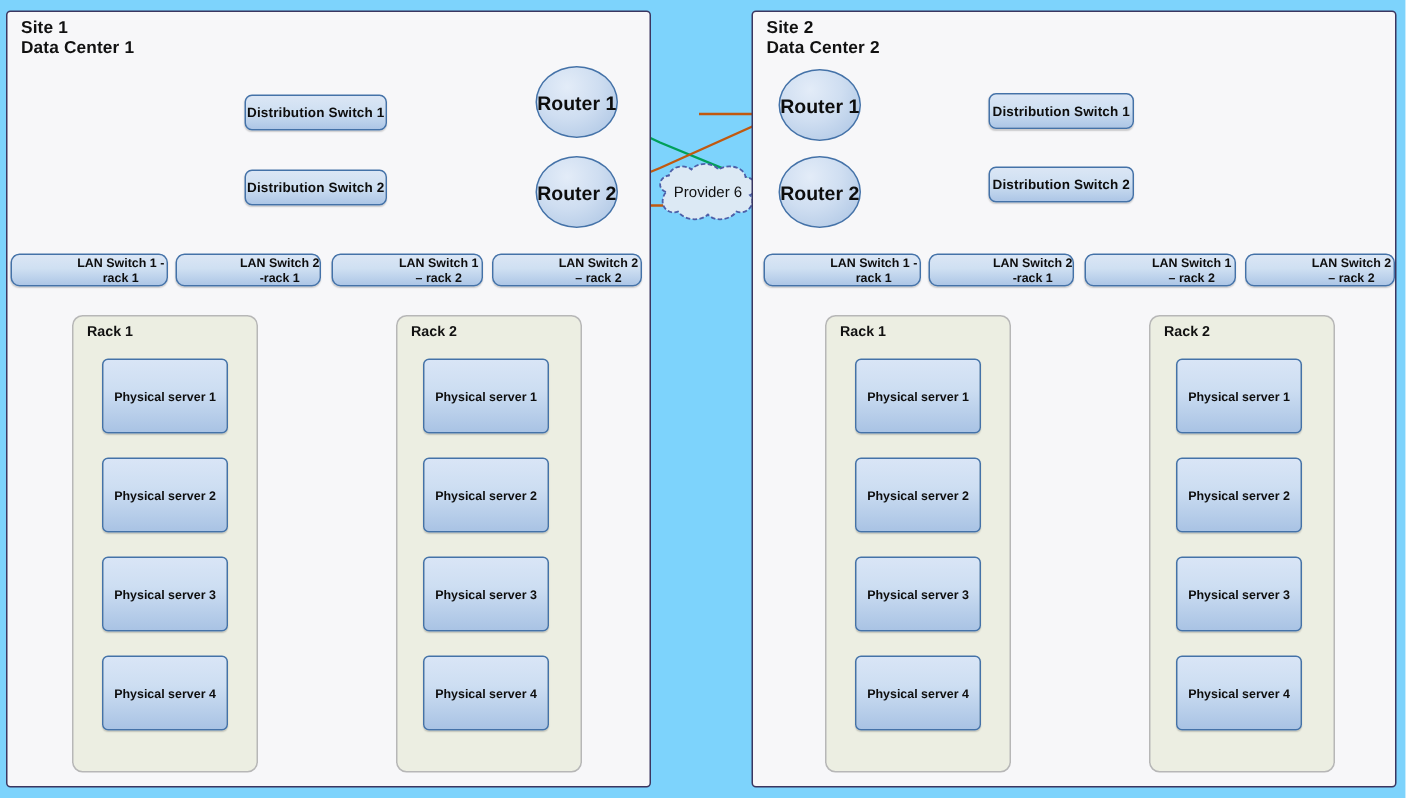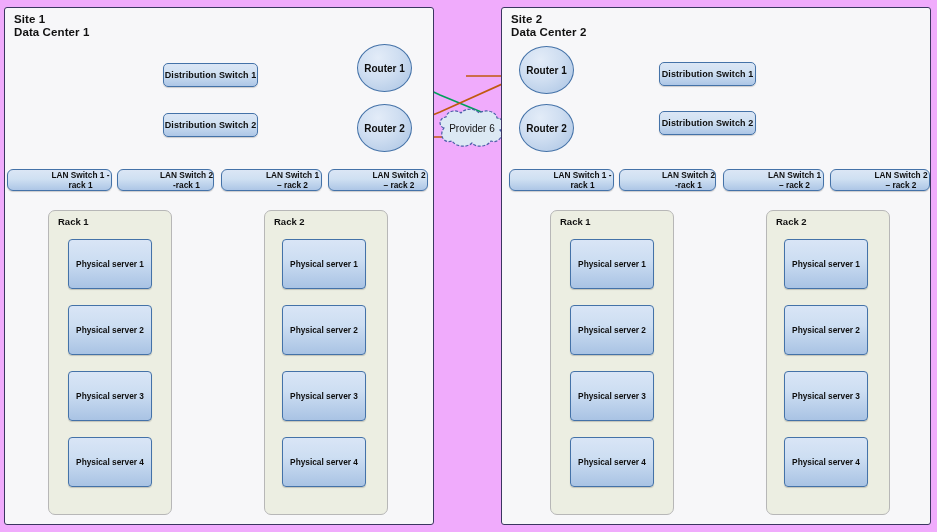--- a/index.html
+++ b/index.html
@@ -1,35 +1,35 @@
 <!DOCTYPE html>
 <html><head>
 <meta charset="utf-8">
 <style>
   html,body{margin:0;padding:0;background:#ffffff;}
   body{font-family:"Liberation Sans",sans-serif;}
-  #canvas{position:relative;width:937px;height:532px;background:#f0abfc;overflow:hidden;}
+  #canvas{position:relative;width:937px;height:532px;background:#7dd3fc;overflow:hidden;}
 
   .site{position:absolute;background:#f7f7f9;border:1.5px solid #3b3660;border-radius:3px;box-sizing:border-box;}
   .site-title{position:absolute;font-weight:bold;font-size:11.5px;color:#111111;line-height:13px;letter-spacing:.1px;white-space:pre;}
 
   .rack{position:absolute;background:#eceee2;border:1px solid #b7b7b7;border-radius:7px;box-sizing:border-box;}
   .rack-label{position:absolute;font-size:9.5px;font-weight:bold;color:#111;white-space:nowrap;}
 
   .node{position:absolute;box-sizing:border-box;display:flex;align-items:center;justify-content:center;text-align:center;
         font-weight:bold;color:#0d0d0d;border:1px solid #4472a8;border-radius:5px;
         background:linear-gradient(180deg,#dbe6f5 0%,#cfe0f2 45%,#adc6e6 100%);
         box-shadow:0 1px 1px rgba(0,0,0,.18);}
   .dsw{font-size:9px;letter-spacing:.1px;}
   .lsw{font-size:8.3px;border-radius:6px;letter-spacing:0;padding-left:42px;}
   .srv{font-size:8.3px;border-radius:4px;
        background:linear-gradient(180deg,#d9e5f6 0%,#cddef2 40%,#a9c3e4 100%);}
 
   .router{position:absolute;box-sizing:border-box;border-radius:50%;border:1px solid #4472a8;
-          display:flex;align-items:center;justify-content:center;font-size:10px;font-weight:bold;color:#0d0d0d;
+          display:flex;align-items:center;justify-content:center;font-size:13px;font-weight:bold;color:#0d0d0d;
           background:radial-gradient(circle at 38% 28%, #e3ecf8 0%, #cfdef1 45%, #a8c2e2 100%);}
 
   .cloud{position:absolute;display:flex;align-items:center;justify-content:center;
          font-size:10px;color:#111;font-weight:normal;}
   .cloud svg{position:absolute;left:0;top:0;}
   .cloud span{position:relative;z-index:2;}
 
   svg.wires{position:absolute;left:0;top:0;width:937px;height:532px;pointer-events:none;}
   svg.wires path,svg.wires line{fill:none;stroke-linecap:butt;}
 </style>

